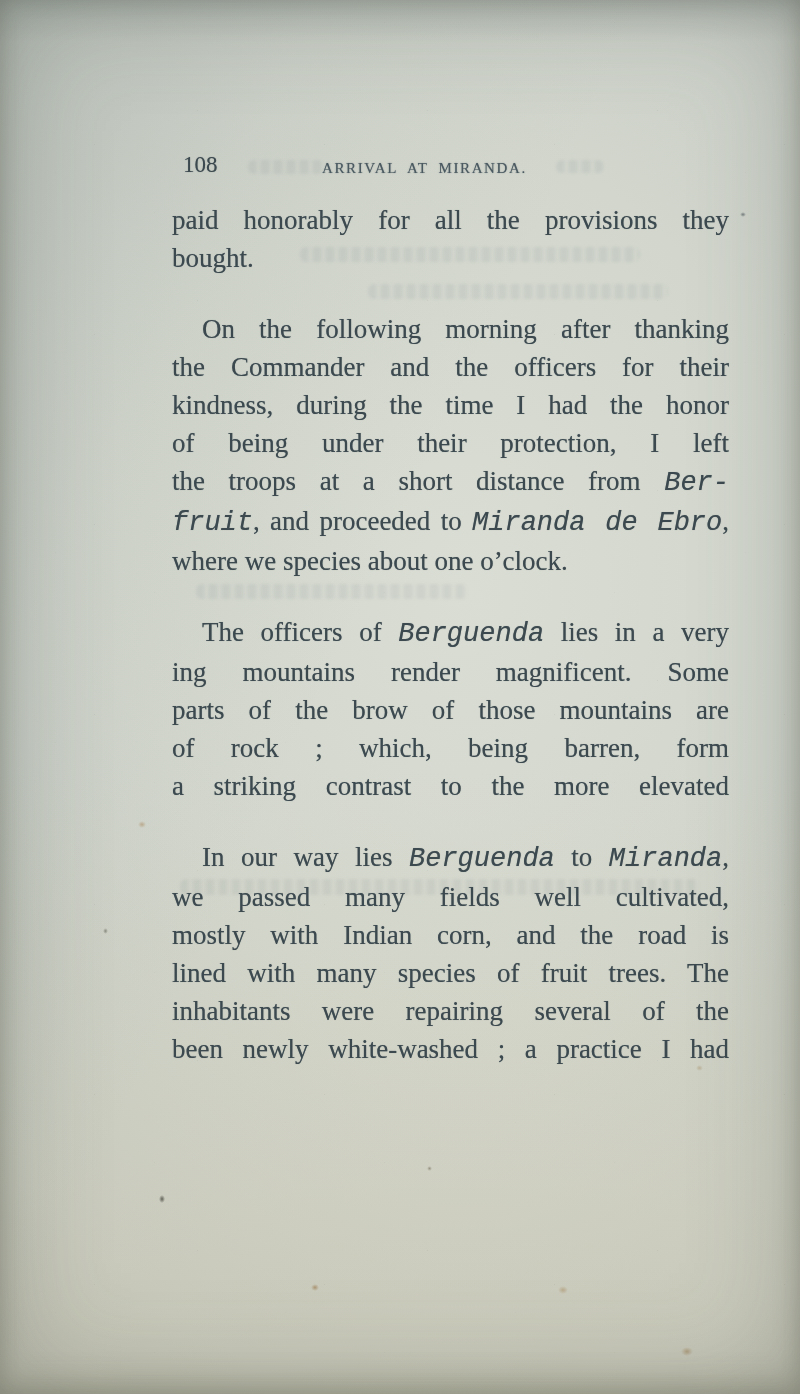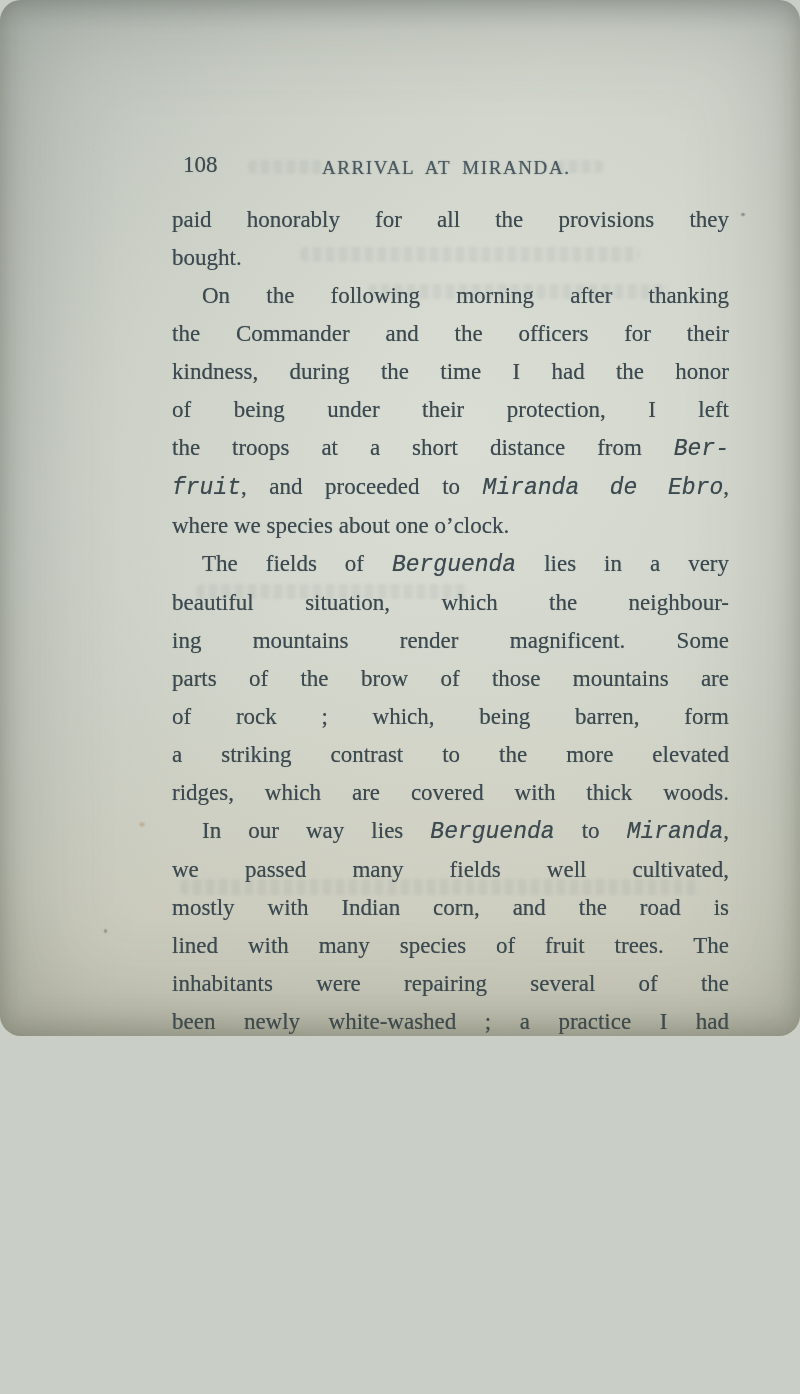--- a/index.html
+++ b/index.html
@@ -8,32 +8,31 @@
     width: 800px;
     height: 1394px;
     overflow: hidden;
     background: #c9cec7;
   }
 
   
   .page {
     position: relative;
     width: 800px;
-    height: 1036px;
+    height: 1394px;
     overflow: hidden;
     background:
       
       linear-gradient(to bottom, rgba(0,0,0,0) 55%, rgba(214,200,160,0.18) 85%, rgba(205,190,150,0.26) 100%),
       
       linear-gradient(115deg, rgba(125,138,128,0.20) 0%, rgba(125,138,128,0.06) 22%, rgba(0,0,0,0) 45%),
       
       linear-gradient(to bottom, rgba(95,105,100,0.20) 0%, rgba(0,0,0,0) 3%),
       
       radial-gradient(ellipse 90% 70% at 58% 42%, #daddd4 0%, #d2d6cd 45%, #c6cbc4 85%, #bcc1ba 100%);
-    border-radius: 21px;
   }
   
   .page::after {
     content: "";
     position: absolute;
     inset: 0;
     pointer-events: none;
     box-shadow:
       inset 0 0 110px rgba(70, 80, 72, 0.30),
       inset 0 0 20px  rgba(70, 80, 72, 0.18),
@@ -63,41 +62,41 @@
     font-size: 23px;
     line-height: 26px;
     color: #3c4a50;
     text-shadow: 0 0 1px rgba(60,74,80,0.55);
   }
   .running-head {
     position: absolute;
     left: 322px;
     top: 158px;
     font-family: "Liberation Serif", "DejaVu Serif", serif;
-    font-size: 19px;
+    font-size: 15px;
     line-height: 20px;
     letter-spacing: 1.6px;
     word-spacing: 5px;
     color: #4b5a61;
     text-shadow: 0 0 1.2px rgba(75,90,97,0.7);
   }
 
   
   .text-block {
     position: absolute;
     left: 172px;
     top: 201px;
     width: 557px;
     font-family: "Liberation Serif", "DejaVu Serif", serif;
-    font-size: 23px;
+    font-size: 27px;
     line-height: 38px;
     color: #3c4a50;
     text-shadow: 0 0 0.7px rgba(60,74,80,0.6);
   }
-  .paragraph + .paragraph { }
+  .paragraph + .paragraph { margin-top: 33px; }
   .line {
     text-align: justify;
     text-align-last: justify;
     -moz-text-align-last: justify;
   }
   .line.last {
     text-align-last: left;
     -moz-text-align-last: left;
   }
   .line.indent { text-indent: 30px; }
@@ -174,27 +173,25 @@
       <div class="paragraph">
         <div class="line indent"><span>On the following morning after thanking</span></div>
         <div class="line"><span>the Commander and the officers for their</span></div>
         <div class="line"><span>kindness, during the time I had the honor</span></div>
         <div class="line"><span>of being under their protection, I left</span></div>
         <div class="line"><span>the troops at a short distance from </span><span class="italic">Ber-</span></div>
         <div class="line"><span class="italic">fruit</span><span>, and proceeded to </span><span class="italic">Miranda de Ebro</span><span>,</span></div>
         <div class="line last"><span>where we species about one o’clock.</span></div>
       </div>
       <div class="paragraph">
-        <div class="line indent"><span>The fields of </span><span class="italic">Berguenda</span><span> lies in a very</span></div>
-        <div class="line"><span>beautiful situation, which the neighbour-</span></div>
+        <div class="line indent"><span>The officers of </span><span class="italic">Berguenda</span><span> lies in a very</span></div>
         <div class="line"><span>ing mountains render magnificent. Some</span></div>
         <div class="line"><span>parts of the brow of those mountains are</span></div>
         <div class="line"><span>of rock ; which, being barren, form</span></div>
         <div class="line"><span>a striking contrast to the more elevated</span></div>
-        <div class="line"><span>ridges, which are covered with thick woods.</span></div>
       </div>
       <div class="paragraph">
         <div class="line indent"><span>In our way lies </span><span class="italic">Berguenda</span><span> to </span><span class="italic">Miranda</span><span>,</span></div>
         <div class="line"><span>we passed many fields well cultivated,</span></div>
         <div class="line"><span>mostly with Indian corn, and the road is</span></div>
         <div class="line"><span>lined with many species of fruit trees. The</span></div>
         <div class="line"><span>inhabitants were repairing several of the</span></div>
         <div class="line"><span>been newly white-washed ; a practice I had</span></div>
       </div>
     </div>

